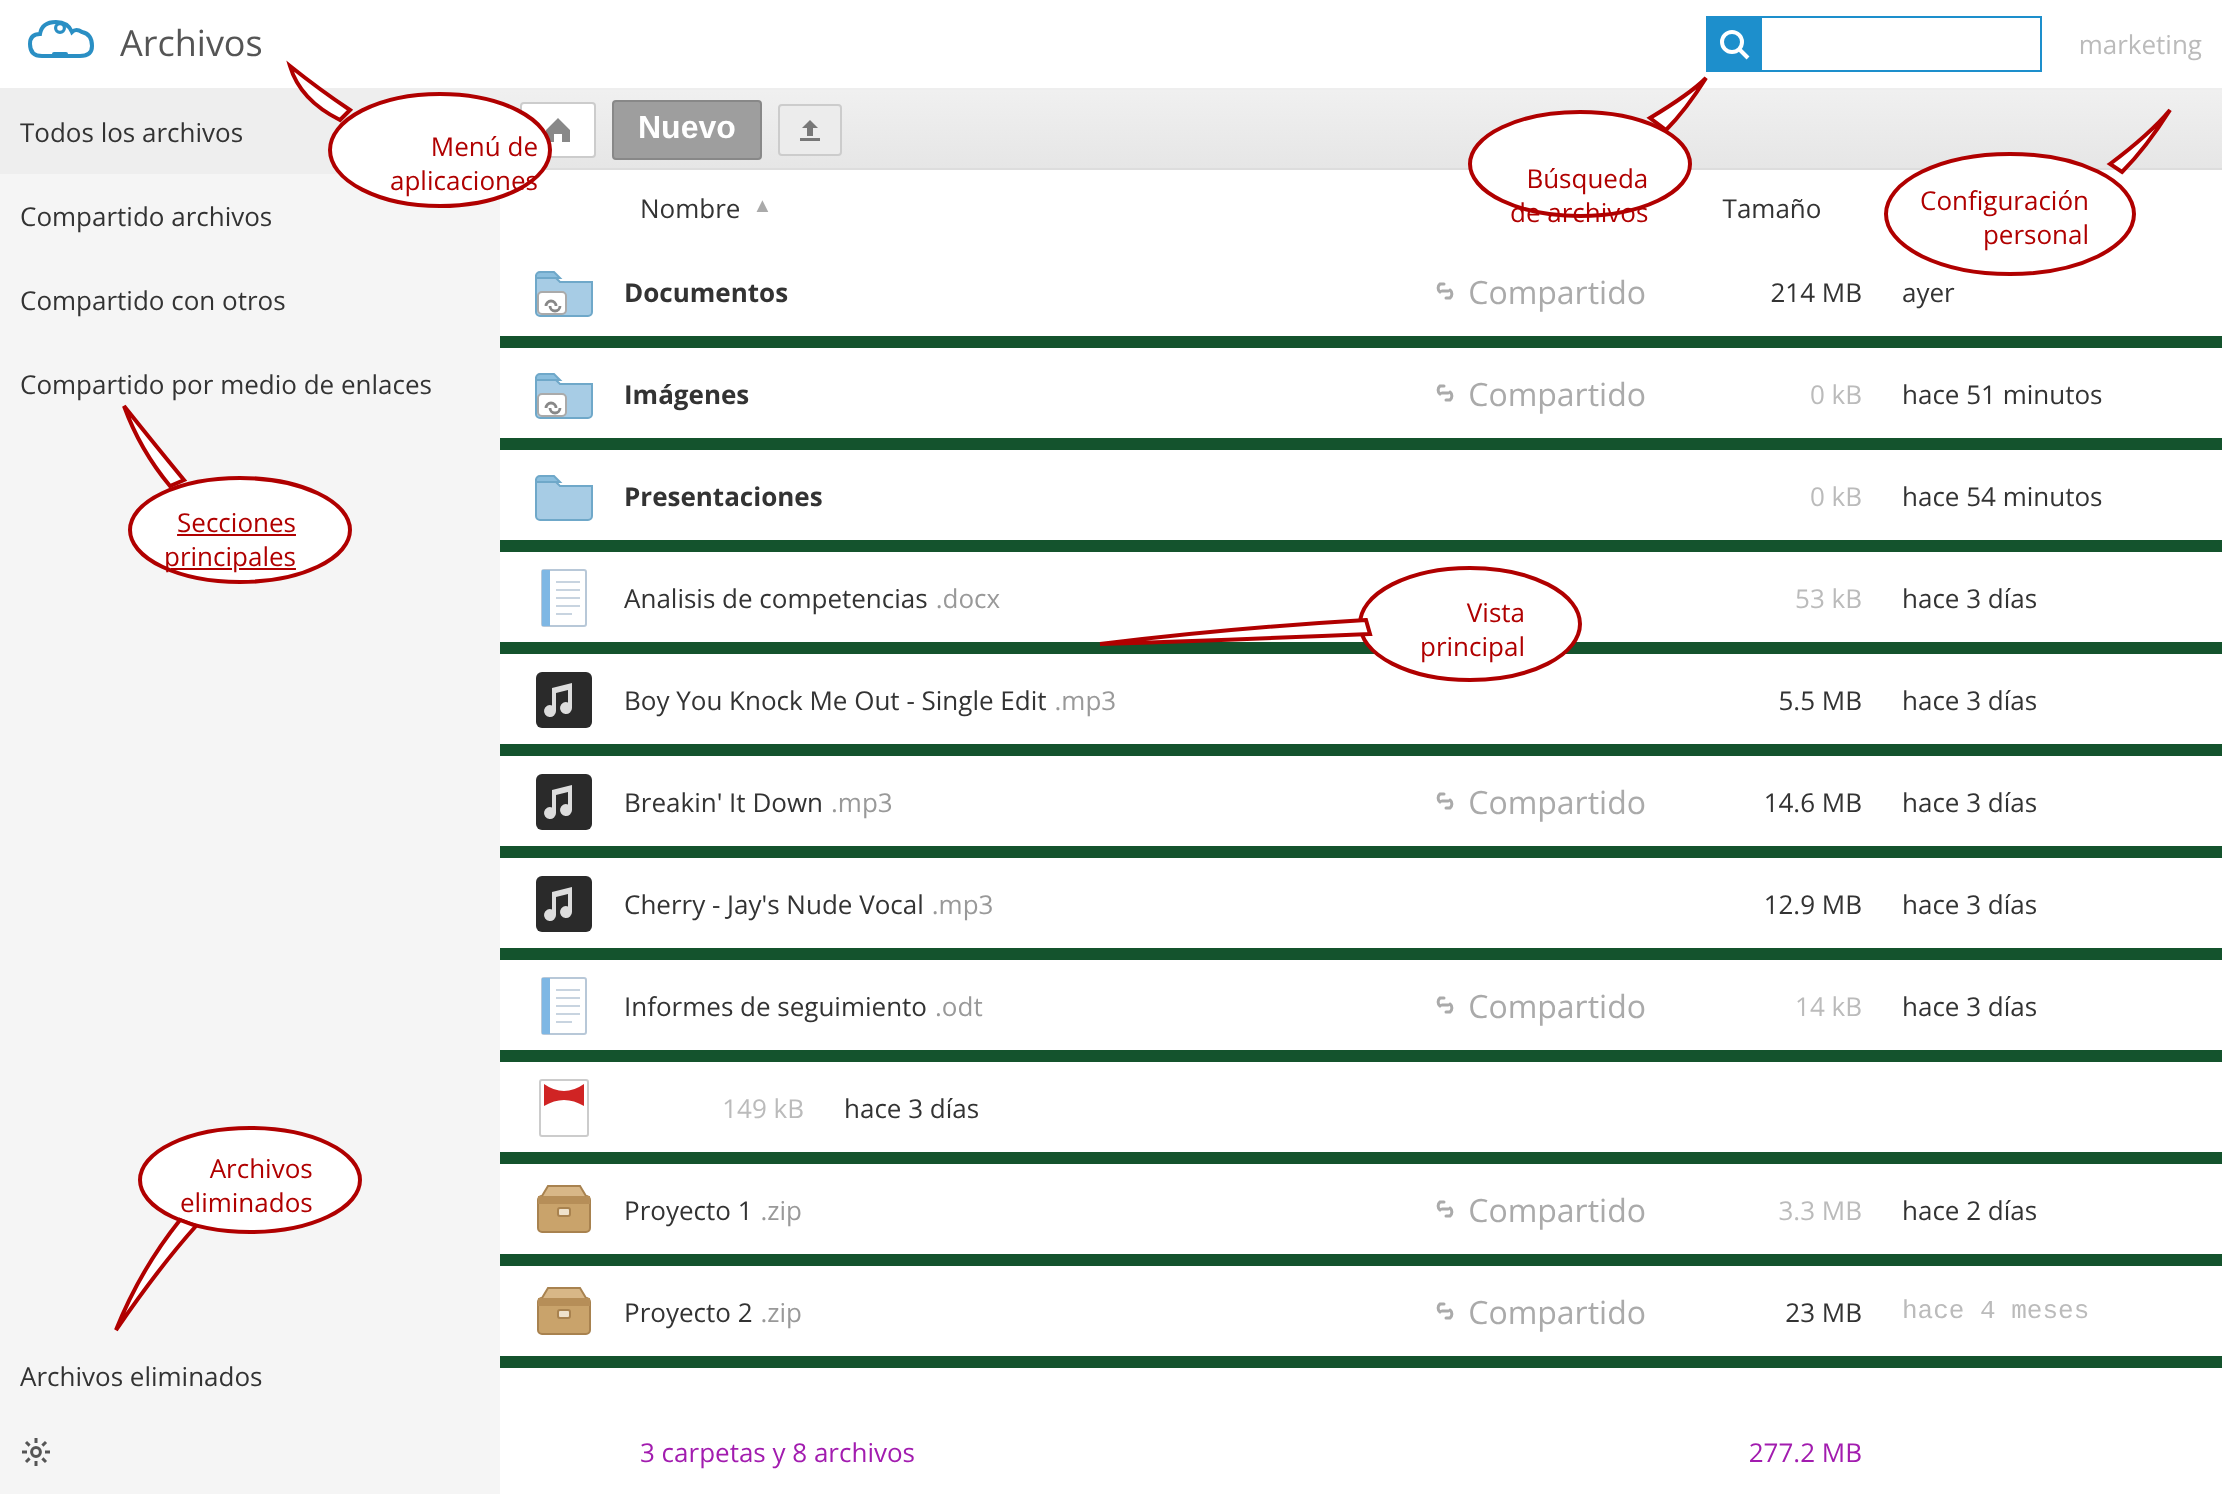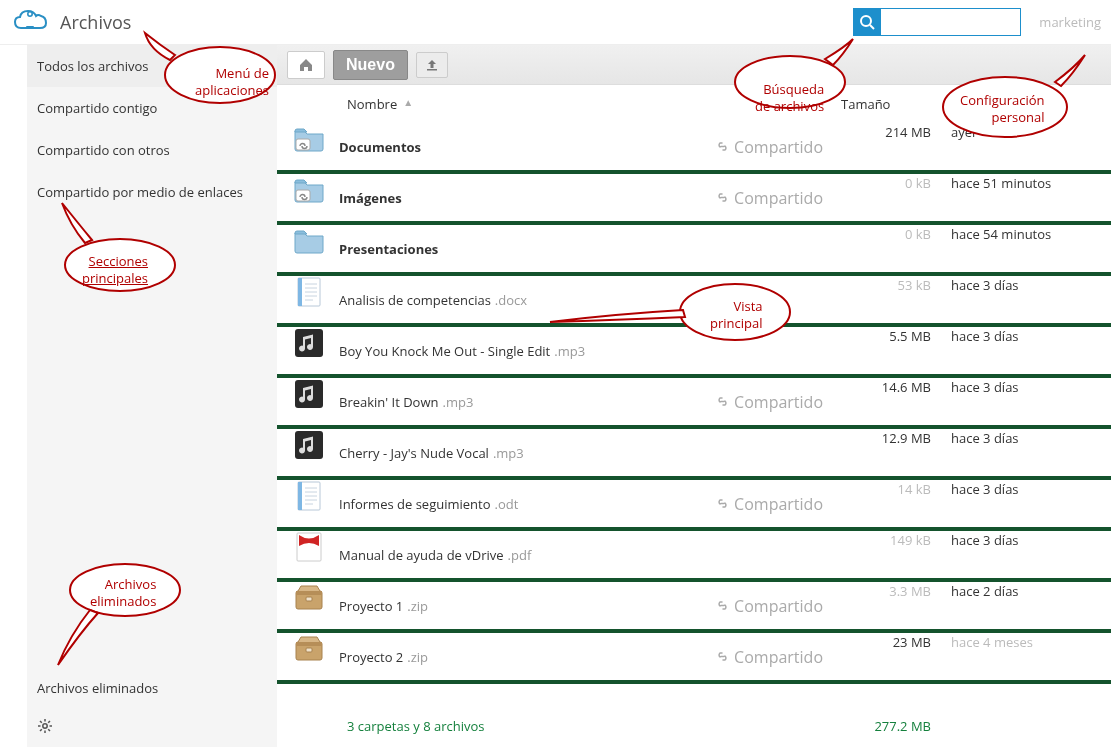--- a/index.html
+++ b/index.html
@@ -12,58 +12,58 @@
 .header-spacer { flex: 1; }
 .search-wrap { display: flex; align-items: center; }
 .search-btn { width: 28px; height: 28px; background: #1d8fcc; border: none; display: flex; align-items: center; justify-content: center; cursor: pointer; }
 .search-input { width: 140px; height: 28px; border: 1px solid #1d8fcc; border-left: none; padding: 0 6px; font-size: 12px; outline: none; }
 .user-label { margin-left: 18px; color: #bbb; font-size: 13px; }
 
 
 .layout { display: flex; height: calc(100% - 45px); }
 
 
-.sidebar { width: 250px; background: #f5f5f5; display: flex; flex-direction: column; margin-left: 27px; }
+.sidebar { width: 250px; background: #f5f5f5; display: flex; flex-direction: column; }
 .side-item { padding: 12px 10px; color: #333; cursor: pointer; font-size: 13px; }
 .side-item.active { background: #eee; }
 .side-spacer { flex: 1; }
 .side-gear { padding: 8px 10px; color: #555; font-size: 16px; }
 
 
 .main { flex: 1; display: flex; flex-direction: column; }
 
 
 .toolbar { height: 40px; background: linear-gradient(#f0f0f0,#e6e6e6); border-bottom: 1px solid #ddd; display: flex; align-items: center; padding: 0 10px; gap: 8px; }
 .crumb-home { width: 38px; height: 28px; background: #fff; border: 1px solid #ccc; display: flex; align-items: center; justify-content: center; border-radius: 2px; }
 .btn-new { padding: 5px 12px; background: #9e9e9e; color: #fff; border: 1px solid #888; border-radius: 2px; font-size: 16px; font-weight: 600; cursor: pointer; }
 .btn-upload { width: 32px; height: 26px; background: #ececec; border: 1px solid #ccc; border-radius: 2px; display: flex; align-items: center; justify-content: center; cursor: pointer; }
 
 
 .cols-head { display: flex; align-items: center; padding: 10px 0 10px 70px; color: #333; font-size: 13px; }
 .col-name { flex: 1; display: flex; align-items: flex-start; gap: 6px; }
 .sort-arrow { color: #aaa; font-size: 10px; }
-.col-size { width: 110px; text-align: left; padding-right: 20px; }
+.col-size { width: 110px; text-align: center; padding-right: 20px; }
 .col-mod { width: 160px; }
 
 
 .rows { flex: 1; overflow: hidden; }
-.row { display: flex; height: 51px; border-bottom: 4px solid #14532d; padding-left: 10px; }
+.row { display: flex; align-items: center; height: 51px; border-bottom: 6px solid #14532d; padding-left: 10px; }
 .row-icon { width: 32px; height: 32px; margin: 0 14px 0 6px; display: flex; align-items: center; justify-content: center; }
 .row-name { flex: 1; display: flex; align-items: center; gap: 4px; }
 .fname { color: #333; }
 .bold { font-weight: 700; }
 .ext { color: #999; }
 .share-badge { margin-left: auto; margin-right: 18px; display: flex; align-items: center; gap: 5px; color: #aaa; font-size: 16px; }
 .row-size { width: 110px; text-align: right; padding-right: 20px; color: #333; }
 .row-size.dim { color: #bbb; }
 .row-mod { width: 160px; color: #333; }
-.row-mod.dim { color: #bbb; }
-
-
-.summary { padding: 12px 0 12px 70px; display: flex; color: #15803d; font-size: 13px; }
+.row-mod.dim { color: #bbb; font-family: Liberation Mono, monospace; }
+
+
+.summary { padding: 12px 0 12px 70px; display: flex; color: #a21caf; font-size: 13px; }
 .summary .col-name { flex: 1; }
 .summary .col-size { width: 110px; text-align: right; padding-right: 20px; }
 .summary .col-mod { width: 160px; }
 
 
 .callout { position: absolute; z-index: 10; color: #b00000; font-size: 13px; text-align: right; line-height: 1.3; font-weight: 500; pointer-events: none; }
 
 
 .folder-svg { width: 32px; height: 28px; }
 .doc-svg { width: 24px; height: 30px; }
@@ -95,21 +95,21 @@
     </button>
     <input class="search-input" placeholder="" style="">
   </div>
   <div class="user-label">marketing</div>
 </div>
 
 <div class="layout">
 
   <div class="sidebar">
     <div class="side-item active"><span>Todos los archivos</span></div>
-    <div class="side-item"><span>Compartido contigo</span></div>
+    <div class="side-item"><span>Compartido archivos</span></div>
     <div class="side-item"><span>Compartido con otros</span></div>
     <div class="side-item"><span>Compartido por medio de enlaces</span></div>
     <div class="side-spacer"></div>
     <div class="side-item"><span>Archivos eliminados</span></div>
     <div class="side-gear">
       <svg width="16" height="16" viewBox="0 0 16 16">
           <circle cx="8" cy="8" r="2.2" fill="none" stroke="#555" stroke-width="1.5"></circle>
           <g stroke="#555" stroke-width="1.5">
             <line x1="8" y1="1" x2="8" y2="3.5"></line>
             <line x1="8" y1="12.5" x2="8" y2="15"></line>
@@ -304,24 +304,20 @@
         </div>
         <div class="row">
           <div class="row-icon">
             <svg class="pdf-svg" viewBox="0 0 26 30">
               <rect x="1" y="1" width="24" height="28" rx="1" fill="#fff" stroke="#ccc"></rect>
               <path d="M1 1 L25 29" stroke="#d02424" stroke-width="0"></path>
               <path d="M1 1 h24 v28 h-24 Z" fill="none"></path>
               <path d="M3 3 Q13 10 23 3 L23 14 Q13 8 3 14 Z" fill="#d02424"></path>
             </svg>
           </div>
-          <div class="row-name">
-            <span class="fname">Manual de ayuda de vDrive</span>
-            <span class="ext">.pdf</span>
-          </div>
           <div class="row-size dim">149 kB</div>
           <div class="row-mod">hace 3 días</div>
         </div>
         <div class="row">
           <div class="row-icon">
             <svg class="zip-svg" viewBox="0 0 28 26">
               <rect x="1" y="6" width="26" height="18" rx="2" fill="#c9a36b" stroke="#a8824f"></rect>
               <rect x="1" y="6" width="26" height="4" fill="#b68e58"></rect>
               <path d="M3 6 L6 1 h16 l3 5" fill="#d8b787" stroke="#a8824f"></path>
               <rect x="11" y="12" width="6" height="4" rx="1" fill="#efe2cc" stroke="#a8824f"></rect>

